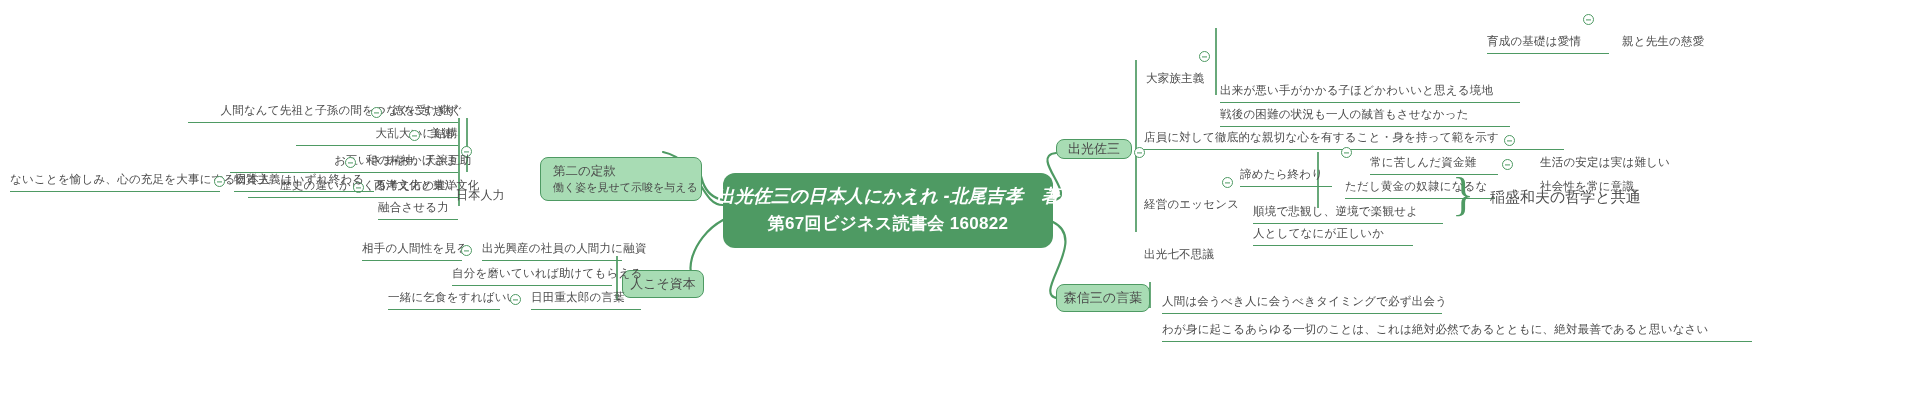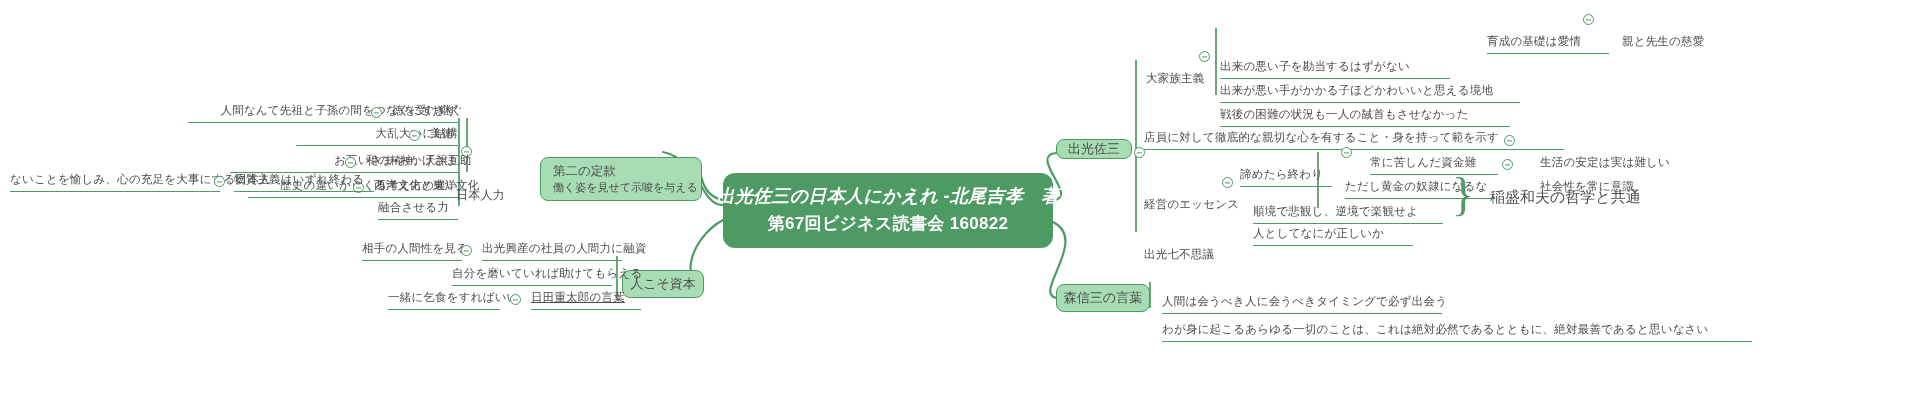--- a/index.html
+++ b/index.html
@@ -222,42 +222,39 @@
   </div>
 
   <div class="leaf left" style="left:452px; top:268px; width:160px; text-align:left; border-bottom:1.8px solid #4e9a63; padding-bottom:5px;">
     <span>自分を磨いていれば助けてもらえる</span>
   </div>
 
   <div class="leaf left" style="left:388px; top:292px; width:112px; border-bottom:1.8px solid #4e9a63; padding-bottom:5px;">
     <span>一緒に乞食をすればいい</span>
   </div>
   <div class="toggle" style="left:510px; top:294px;"></div>
-  <div class="leaf left" style="left:531px; top:292px; width:110px; text-align:left; border-bottom:1.8px solid #4e9a63; padding-bottom:5px;text-decoration:underline;">
+  <div class="leaf left" style="left:531px; top:292px; width:110px; text-align:left; border-bottom:1.8px solid #4e9a63; padding-bottom:5px;">
     <span>日田重太郎の言葉</span>
   </div>
 
   <div class="toggle" style="left:1134px; top:147px;"></div>
 
   <div class="leaf right" style="left:1146px; top:49px; width:74px;">
     <span>大家族主義</span>
   </div>
   <div class="toggle" style="left:1199px; top:51px;"></div>
 
   <div class="leaf right" style="left:1487px; top:12px; width:122px; border-bottom:1.8px solid #4e9a63; padding-bottom:5px;">
     <span>育成の基礎は愛情</span>
   </div>
   <div class="toggle" style="left:1583px; top:14px;"></div>
   <div class="leaf right" style="left:1622px; top:12px; width:140px;">
     <span>親と先生の慈愛</span>
   </div>
 
-  <div class="leaf right" style="left:1220px; top:37px; width:230px; border-bottom:1.8px solid #4e9a63; padding-bottom:5px;">
-    <span>出来の悪い子を勘当するはずがない</span>
-  </div>
 
   <div class="leaf right" style="left:1220px; top:61px; width:300px; border-bottom:1.8px solid #4e9a63; padding-bottom:5px;">
     <span>出来が悪い手がかかる子ほどかわいいと思える境地</span>
   </div>
 
   <div class="leaf right" style="left:1220px; top:85px; width:290px; border-bottom:1.8px solid #4e9a63; padding-bottom:5px;">
     <span>戦後の困難の状況も一人の馘首もさせなかった</span>
   </div>
 
   <div class="leaf right" style="left:1144px; top:108px; width:420px; border-bottom:1.8px solid #4e9a63; padding-bottom:5px;">

